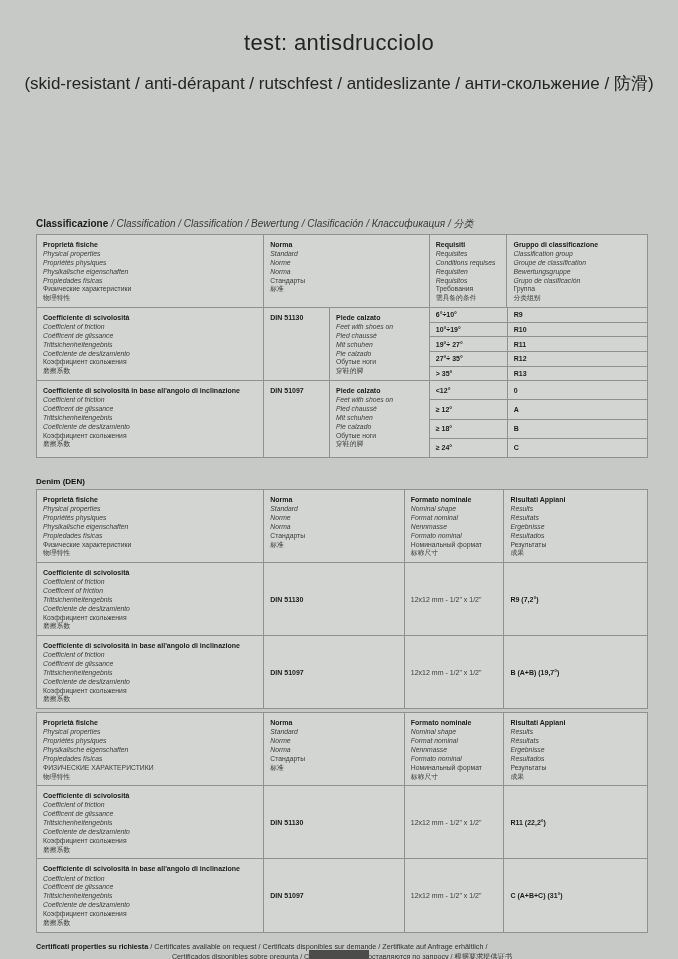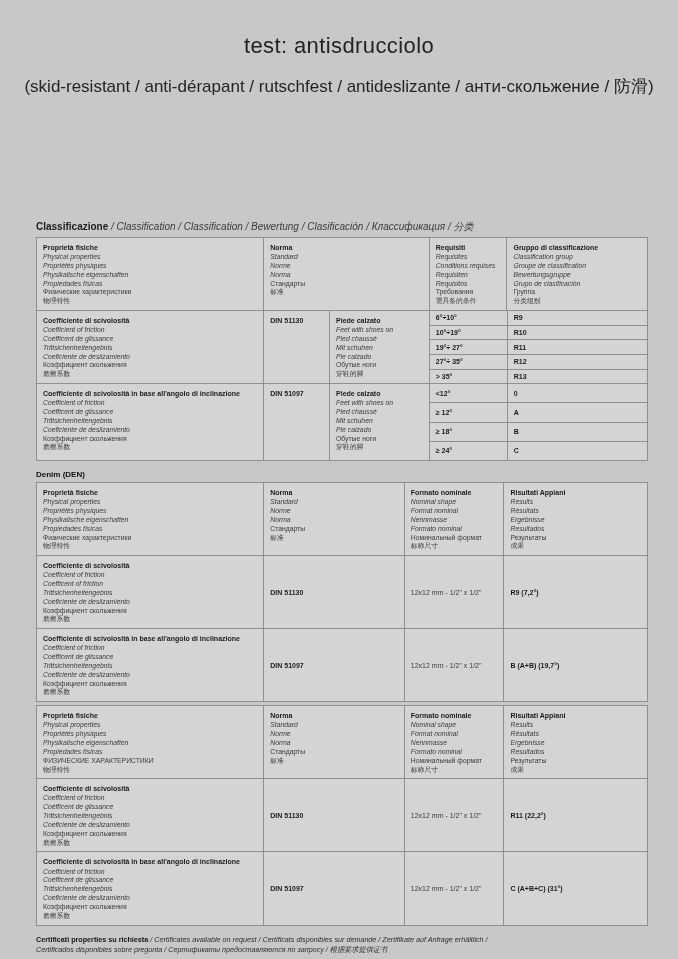--- a/index.html
+++ b/index.html
@@ -14,29 +14,29 @@
   body{
     width:678px;height:959px;
     background:var(--bg);
     font-family:"Liberation Sans","DejaVu Sans",sans-serif;
     color:var(--ink);
     position:relative;
     overflow:hidden;
   }
   .page{position:relative;width:678px;height:959px;}
   .title{
-    margin:16px;padding-top:17px;text-align:center;
+    margin:0;padding-top:30px;text-align:center;
     font-size:22px;font-weight:400;letter-spacing:.4px;color:#232323;
   }
   .subtitle{margin-top:16px;text-align:center;font-size:17px;color:#242424;}
   .content{margin-left:36px;width:612px;}
   .section-heading{margin-top:122px;font-size:10px;color:var(--ink);}
   .section-heading .hb{font-weight:bold;}
   .section-heading .hi{font-style:italic;font-weight:normal;color:#3a3a3a;}
-  .section-label{margin-top:9px;font-size:8px;font-weight:bold;color:#101010;}
+  .section-label{margin-top:19px;font-size:8px;font-weight:bold;color:#101010;}
   .tbl{margin-top:3px;border:1px solid var(--line);background:var(--cell);width:612px;}
   .tr{display:flex;align-items:stretch;border-bottom:1px solid var(--line);}
   .tr:last-child{border-bottom:none;}
   .td{
     border-right:1px solid var(--line);
     padding:5px 6px 4px 6px;
     font-size:6.8px;line-height:1.3;color:var(--ink2);
   }
   .td.last{border-right:none;}
   .ml > div:first-child{font-weight:bold;color:var(--ink);font-size:7px;margin-bottom:1px;}
@@ -62,21 +62,21 @@
   
   .rc1{width:228px;}
   .rc2{width:141px;}
   .rc3{width:100px;}
   .rc4{width:143px;}
   .rrow{min-height:70px;}
   .vcell{display:flex;align-items:center;font-size:7px;color:var(--ink2);}
   .vcell.b{font-weight:bold;color:var(--ink);}
   .footer-note{margin-top:9px;font-size:7.2px;line-height:1.45;color:#161616;}
   .fb{font-weight:bold;}
-  .fi{font-style:italic;color:#2e2e2e;}
+  .fi{color:#2e2e2e;text-align:center;}
   .print-tab{
     position:absolute;bottom:0;left:50%;transform:translateX(-50%);
     width:60px;height:9px;background:#4c4c4a;
   }
 </style>
 </head>
 <body>
 
 <div class="page">
 

